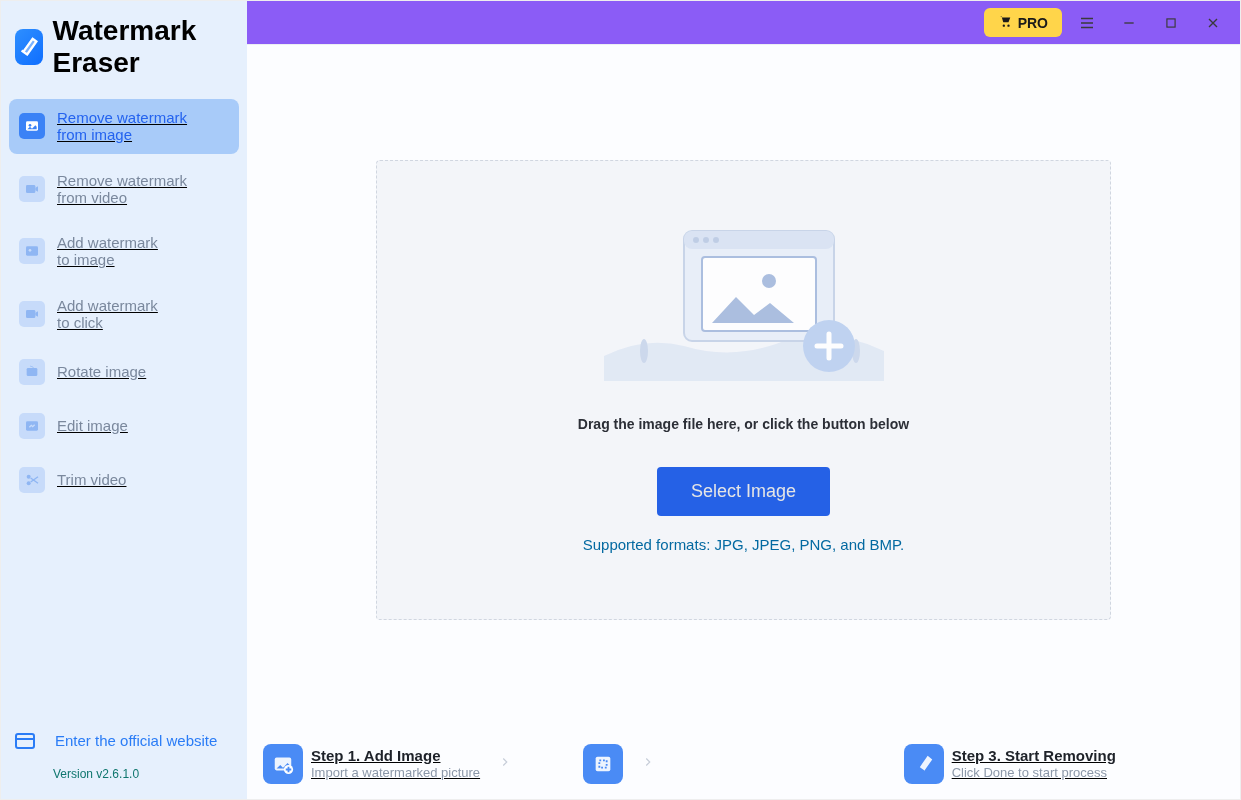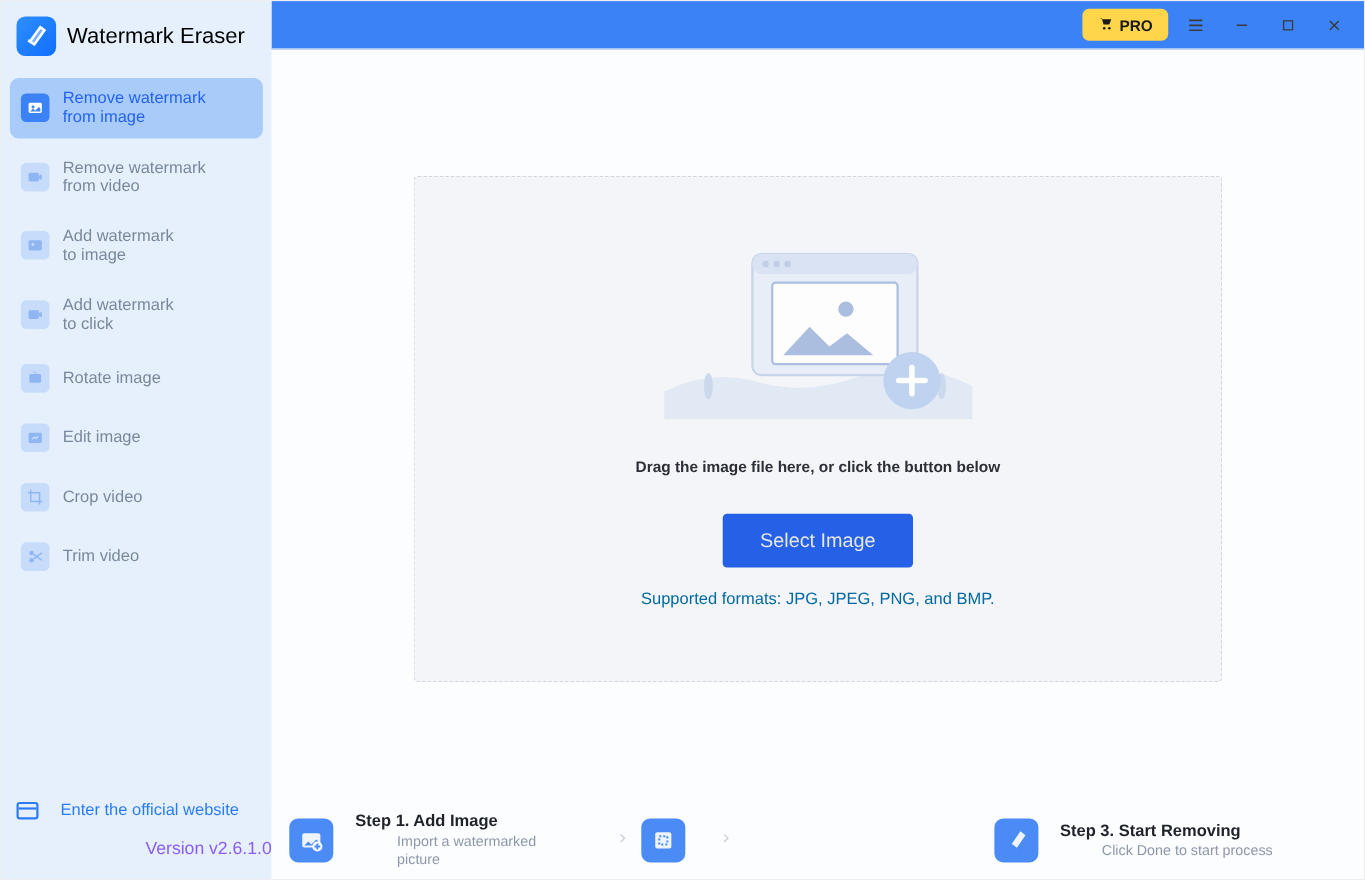--- a/index.html
+++ b/index.html
@@ -13,56 +13,56 @@
     --drop-border:#d0d6e0;
     --sidebar-bg:#e6f0fd;
   }
   *{box-sizing:border-box;font-family:"Segoe UI",Arial,sans-serif;}
   html,body{margin:0;padding:0;height:100%;background:#fff;}
   .app{display:flex;width:1241px;height:800px;position:relative;overflow:hidden;border:1px solid #eee;}
   
   .sidebar{width:var(--sidebar-w);background:var(--sidebar-bg);display:flex;flex-direction:column;padding:0;}
   .brand{display:flex;align-items:center;gap:10px;padding:14px 12px 16px 14px;}
   .brand-logo{width:36px;height:36px;border-radius:8px;background:linear-gradient(135deg,#2e8fff,#0f6eff);display:flex;align-items:center;justify-content:center;color:#fff;}
-  .brand-title{font-size:20px;font-weight:400;color:#000;}
-  .nav{padding:4px 8px;}
+  .brand-title{font-size:28px;font-weight:700;color:#000;}
+  .nav{padding:4px 8px;text-decoration:underline;}
   .nav-item{display:flex;align-items:center;gap:12px;padding:10px 10px;border-radius:8px;color:#7a889d;cursor:pointer;margin-bottom:8px;}
   .nav-item.active{background:var(--blue-active);color:#2463ef;}
   .nav-item.active .nav-line1,.nav-item.active .nav-line2{color:#2463ef;}
   .nav-icon{width:26px;height:26px;border-radius:5px;background:#c7dbfa;display:flex;align-items:center;justify-content:center;flex-shrink:0;}
   .nav-item.active .nav-icon{background:#3b82f6;}
   .nav-text{display:flex;flex-direction:column;line-height:1.15;}
   .nav-line1{font-size:15px;color:inherit;}
   .nav-line2{font-size:15px;color:inherit;}
   .nav-single .nav-line1{line-height:26px;}
   .sidebar-spacer{flex:1;}
   .official{display:flex;align-items:center;gap:20px;padding:0 14px;color:#2a7cf6;font-size:15px;cursor:pointer;}
   .official-icon{width:20px;height:16px;border:2px solid #2a7cf6;border-radius:3px;position:relative;}
   .official-icon::before{content:"";position:absolute;top:3px;left:0;right:0;height:2px;background:#2a7cf6;}
-  .version{color:#8b5cf6;font-size:16px;padding:18px 0 18px 52px;text-align:right;}
-  
-  .titlebar{position:absolute;top:0;right:0;left:var(--sidebar-w);height:44px;display:flex;align-items:center;justify-content:flex-end;padding:0 10px;border-bottom:1px solid #eceff3;background:#3b82f6;gap:8px;}
+  .version{color:#0f766e;font-size:12px;padding:18px 0 18px 52px;}
+  
+  .titlebar{position:absolute;top:0;right:0;left:var(--sidebar-w);height:44px;display:flex;align-items:center;justify-content:flex-end;padding:0 10px;border-bottom:1px solid #eceff3;background:#8b5cf6;gap:8px;}
   .pro-btn{background:#ffd54a;border-radius:6px;padding:6px 14px;font-weight:700;font-size:14px;color:#1a1a1a;display:flex;align-items:center;gap:6px;cursor:pointer;}
   .win-btn{width:34px;height:34px;display:flex;align-items:center;justify-content:center;color:#3a3a3a;cursor:pointer;border-radius:4px;}
   
   .main{flex:1;padding-top:44px;display:flex;flex-direction:column;background:#fcfdff;}
   .content{flex:1;display:flex;align-items:flex-start;justify-content:center;padding-top:115px;}
   .dropzone{width:735px;height:460px;border:1px dashed var(--drop-border);border-radius:4px;background:#f3f5f9;display:flex;flex-direction:column;align-items:center;justify-content:flex-start;padding:50px 20px 30px;}
   .drop-illus{width:300px;height:180px;position:relative;margin-bottom:25px;opacity:.85;}
   .drop-illus svg{width:100%;height:100%;}
   .drop-text{font-size:14px;font-weight:700;color:#2c2f37;margin-bottom:35px;}
   .select-btn{background:#2561e6;color:#e5e5e5;font-size:18px;padding:14px 34px;border-radius:4px;cursor:pointer;border:none;margin-bottom:20px;}
   .formats{color:#0369a1;font-size:15px;}
   
   .steps{height:70px;background:#fcfdff;display:flex;align-items:center;padding:0 16px;border-top:0;}
-  .step{flex:1;display:flex;align-items:center;gap:20px;}
+  .step{flex:1;display:flex;align-items:center;gap:8px;text-decoration:underline;}
   .step-icon{width:40px;height:40px;border-radius:8px;background:#4a8bf5;display:flex;align-items:center;justify-content:center;color:#fff;flex-shrink:0;}
   .step-text{display:flex;flex-direction:column;line-height:1.25;}
   .step-title{font-size:15px;font-weight:700;color:#1e2229;}
-  .step-desc{font-size:13px;color:#8c98a9;margin-left:38px;}
+  .step-desc{font-size:13px;color:#8c98a9;}
   .step-chevron{color:#c6cdd8;padding:0 10px;}
   
 </style>
 </head>
 <body>
 
 <div class="app">
 
   <aside class="sidebar">
     <div class="brand">
@@ -138,30 +138,20 @@
       </div>
       <div class="nav-item nav-single">
         <div class="nav-icon">
           <svg width="16" height="16" viewBox="0 0 24 24" fill="#8fb6f3">
               <rect x="3" y="5" width="18" height="14" rx="2"></rect>
               <path d="M8 14l3-3 2 2 3-3" stroke="#c7dbfa" fill="none" stroke-width="2"></path>
             </svg>
         </div>
         <div class="nav-text">
           <span class="nav-line1">Edit image</span>
-        </div>
-      </div>
-      <div class="nav-item nav-single">
-        <div class="nav-icon">
-          <svg width="16" height="16" viewBox="0 0 24 24" fill="#8fb6f3">
-              <path d="M6 2v16h16M2 6h16v16" stroke="#8fb6f3" stroke-width="2" fill="none"></path>
-            </svg>
-        </div>
-        <div class="nav-text">
-          <span class="nav-line1">Crop video</span>
         </div>
       </div>
       <div class="nav-item nav-single">
         <div class="nav-icon">
           <svg width="16" height="16" viewBox="0 0 24 24" fill="#8fb6f3">
               <circle cx="7" cy="17" r="3"></circle>
               <circle cx="7" cy="7" r="3"></circle>
               <path d="M10 9l11 8M10 15l11-8" stroke="#8fb6f3" stroke-width="2"></path>
             </svg>
         </div>

